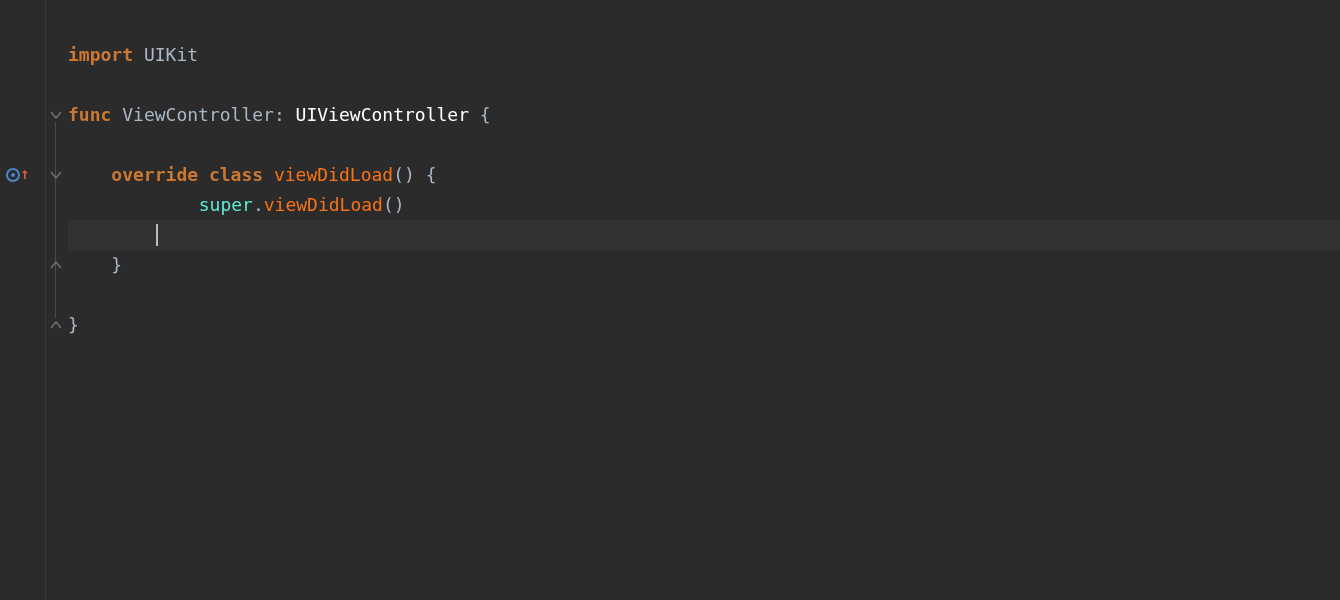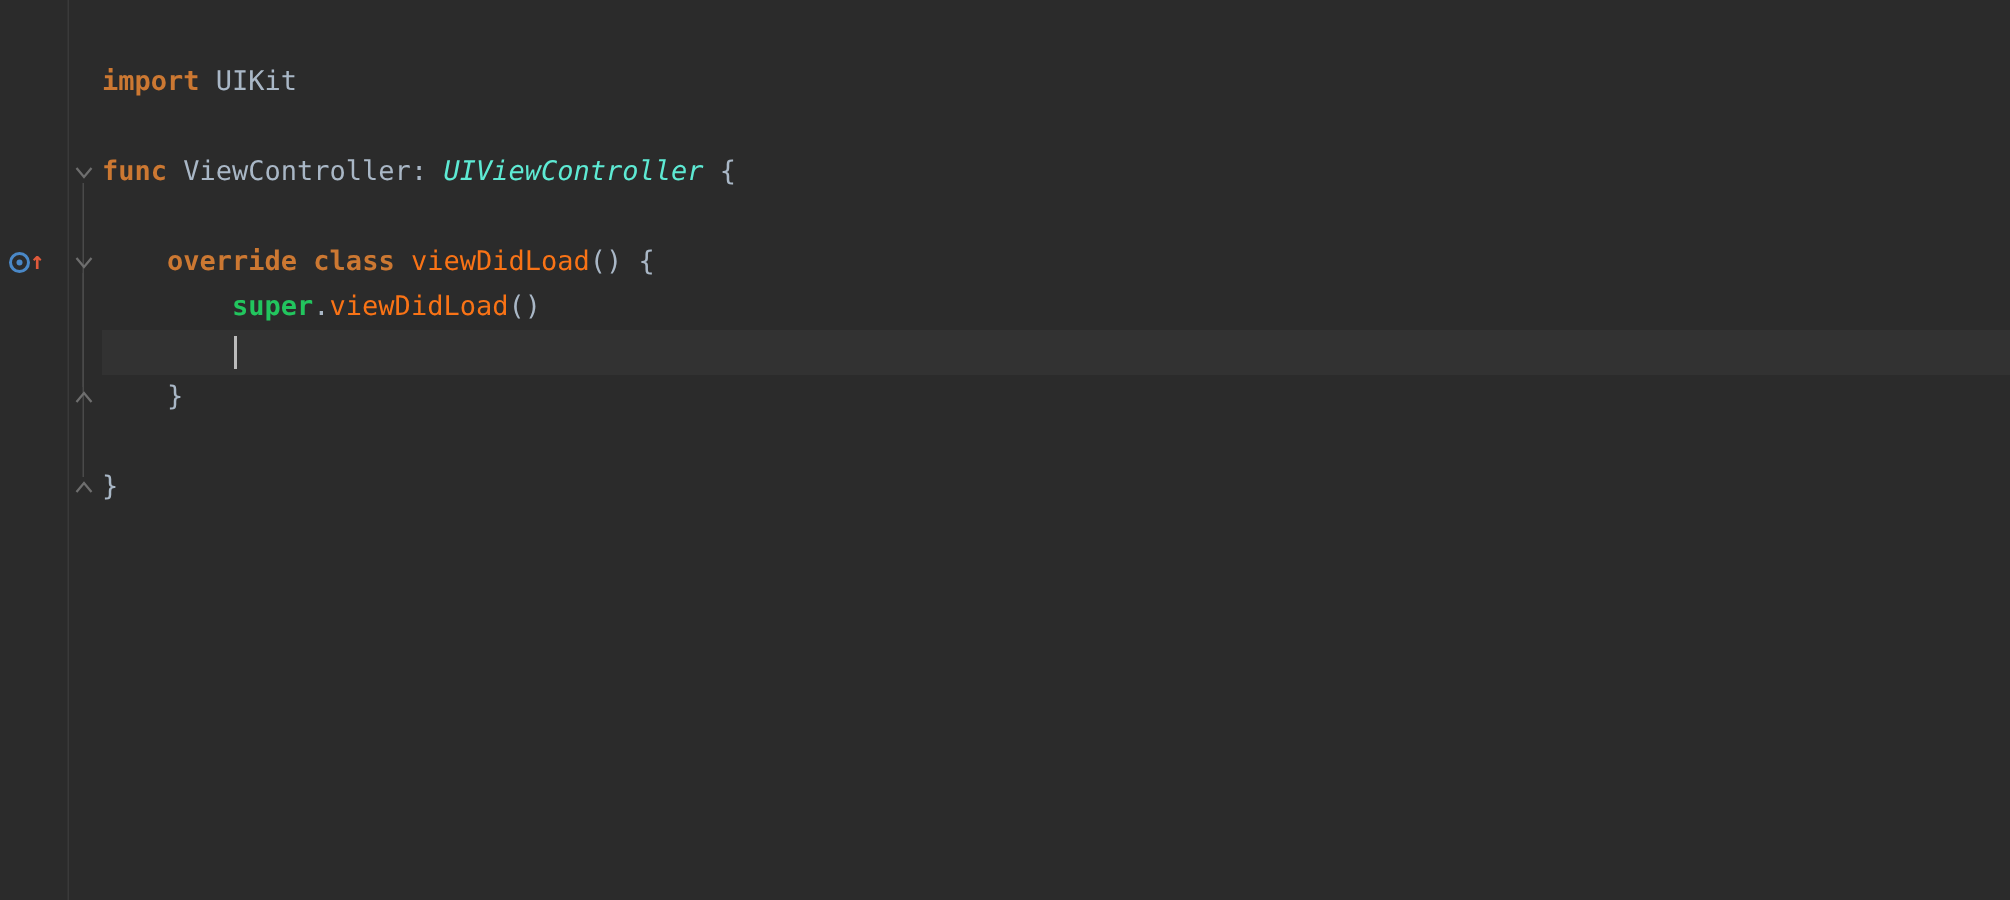--- a/index.html
+++ b/index.html
@@ -52,24 +52,24 @@
     background: #323232;
     top: 220px; 
     z-index: 0;
   }
   .code-lines {
     position: relative;
     z-index: 1;
   }
   .kw { color: #cc7832; font-weight: bold; }
   .cls { color: #a9b7c6; }
-  .type { color: #5eead4; font-style: italic; }
+  .type { color: #ffffff; }
   .fn { color: #f97316; }
   .punc { color: #a9b7c6; }
-  .super-kw { color: #22c55e; font-weight: bold; }
+  .super-kw { color: #5eead4; font-weight: normal; margin-left: 44px; }
 
   
   .breakpoint-area {
     position: absolute;
     left: 6px;
     top: 166px; 
     width: 34px;
     height: 20px;
     display: flex;
     align-items: center;

